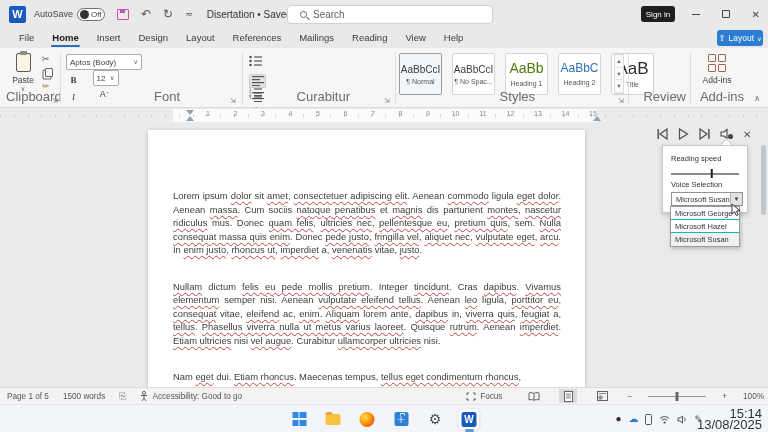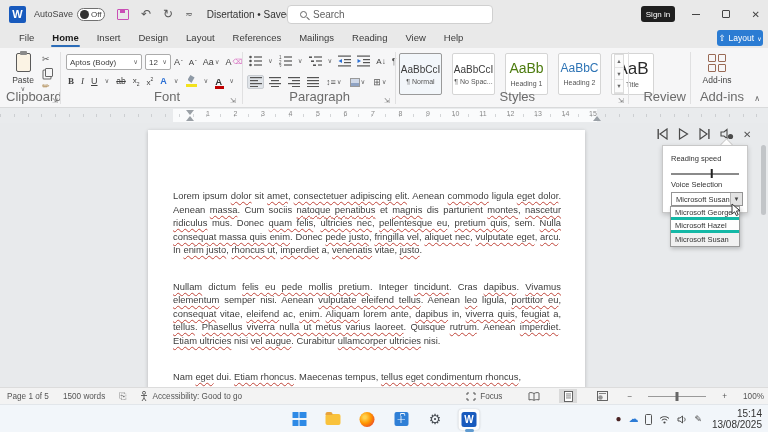--- a/index.html
+++ b/index.html
@@ -41,21 +41,21 @@
   .rgroup-label { position:absolute; bottom:3px; font-size:13px; color:#6b6b6b; text-align:right; }
   .launcher { position:absolute; bottom:2px; font-size:7px; color:#777; }
   .vsep { position:absolute; top:4px; bottom:3px; width:1px; background:#e0e0e1; }
 
   .paste-btn { position:absolute; left:8px; top:5px; width:30px; height:48px; display:flex; flex-direction:column; align-items:center; font-size:8.5px; color:#444; }
   .clip-ico { width:15px; height:19px; border:1.3px solid #5a5a5a; border-radius:2px; background:#fbf3e4; position:relative; margin-bottom:3px; }
   .clip-ico:before { content:""; position:absolute; left:3px; top:-3px; width:7px; height:4px; background:#8a8a8a; border-radius:1px; }
   .mini-col { position:absolute; left:42px; top:6px; display:flex; flex-direction:column; gap:4px; font-size:9px; color:#555; }
   .ico-copy { width:8px; height:9px; border:1px solid #666; border-radius:1px; box-shadow:-2px 2px 0 -0.5px #f6f6f7, -2px 2px 0 0.5px #666; margin-left:3px; }
 
-  .fctl { position:absolute; display:flex; align-items:center; font-size:9px; color:#3e3e3e; }
+  .fctl { position:absolute; display:flex; align-items:center; font-size:9px; color:#3e3e3e;flex-direction:column; }
   .combo { border:1px solid #ababab; border-radius:2px; background:#fff; height:16px; display:flex; align-items:center; justify-content:space-between; padding:0 3px; }
   .chev { font-size:6.5px; color:#666; }
   .fbtn { height:16px; display:flex; align-items:center; justify-content:center; padding:0 3px; gap:1px; }
   .serifB { font-family:"Liberation Serif", serif; font-weight:bold; }
   .serifI { font-family:"Liberation Serif", serif; font-style:italic; }
   .uline { text-decoration:underline; }
   .strike { text-decoration:line-through; font-size:8.5px; }
   .fx-a { color:#2a6fd4; font-weight:bold; }
   .hl-ico { position:relative; width:11px; height:12px; }
   .hl-ico:before { content:""; position:absolute; left:2px; top:0; width:7px; height:8px; background:#8f9aa6; clip-path:polygon(40% 0,100% 30%,55% 100%,0 60%); }
@@ -110,21 +110,21 @@
   .ra-popup { position:absolute; left:662px; top:22px; width:86px; height:68px; background:#fff; border:1px solid #c8c8c8; box-shadow:0 2px 5px rgba(0,0,0,.18); }
   .ra-notch { position:absolute; left:722px; top:17px; width:9px; height:9px; background:#fff; border-left:1px solid #c8c8c8; border-top:1px solid #c8c8c8; transform:rotate(45deg); }
   .ra-label { position:absolute; left:8px; font-size:7.5px; color:#333; }
   .ra-slider { position:absolute; left:8px; top:24px; width:68px; height:7px; }
   .ra-track { position:absolute; left:0; top:3px; width:68px; height:1.5px; background:#8a8a8a; }
   .ra-thumb { position:absolute; top:-1px; width:2.5px; height:9px; background:#222; transform:translateX(-50%); }
   .ra-combo { position:absolute; left:8px; top:46px; width:72px; height:14px; border:1px solid #949494; background:#fff; display:flex; align-items:center; }
   .ra-combo-text { flex:1; font-size:7.5px; color:#333; padding-left:4px; white-space:nowrap; overflow:hidden; }
   .ra-combo-btn { width:12px; height:100%; background:#e3e3e3; border-left:1px solid #b5b5b5; display:flex; align-items:center; justify-content:center; font-size:6px; color:#444; }
   .ra-list { position:absolute; left:670px; top:83px; width:70px; background:#fff; border:1px solid #9a9a9a; box-shadow:1px 2px 4px rgba(0,0,0,.2); }
-  .vopt { height:13px; font-size:7.5px; color:#333; display:flex; align-items:center; padding-left:4px; border-bottom:3px solid #14b8a6; white-space:nowrap; }
+  .vopt { height:13px; font-size:7.5px; color:#333; display:flex; align-items:center; padding-left:4px; border-bottom:1px solid #14b8a6; white-space:nowrap; }
   .vopt:last-child { border-bottom:none; background:#f1f1f1; }
   .cursor { position:absolute; left:731px; top:80px; }
 
   
   .statusbar { position:absolute; left:0; top:387px; width:768px; height:17px; background:#f3f3f3; border-top:1px solid #dcdcdc; display:flex; align-items:center; font-size:8.2px; color:#555; }
   .sb-item { padding:0 7px; display:flex; align-items:center; gap:4px; }
   .sb-right { position:absolute; right:4px; display:flex; align-items:center; gap:16px; }
   .view-btn { width:18px; height:14px; display:flex; align-items:center; justify-content:center; }
   .view-btn.sel { background:#dadada; }
   .zoom-track { width:58px; height:1px; background:#9a9a9a; position:relative; }
@@ -143,21 +143,21 @@
   .folder:before { content:""; position:absolute; left:0; top:-2px; width:7px; height:3px; background:#e8a33d; border-radius:2px 2px 0 0; }
   .ffox { width:15px; height:15px; border-radius:50%; background:radial-gradient(circle at 35% 35%, #ffd24d 10%, #ff9500 45%, #e8432e 85%); }
   .store { width:14px; height:14px; background:#2f7fd6; border-radius:2px; position:relative; }
   .store:before { content:""; position:absolute; left:3px; top:4px; width:8px; height:7px; background:#fff; clip-path:polygon(0 0,45% 0,45% 45%,0 45%,0 55%,45% 55%,45% 100%,0 100%,55% 100%,55% 55%,100% 55%,100% 45%,55% 45%,55% 0); }
   .store:after { content:""; position:absolute; left:5px; top:1px; width:4px; height:2px; border:1px solid #fff; border-bottom:none; border-radius:2px 2px 0 0; }
   .gear { font-size:14px; color:#4a4f55; line-height:1; }
   .wordtile { width:15px; height:15px; background:#185abd; border-radius:2.5px; color:#fff; font-weight:bold; font-size:10px; display:flex; align-items:center; justify-content:center; }
   .tray { position:absolute; right:66px; top:0; height:28px; display:flex; align-items:center; gap:7px; color:#444; }
   .tray .ic { font-size:10px; line-height:1; }
   .phone-ic { width:7px; height:11px; border:1.2px solid #555; border-radius:1.5px; }
-  .clock { position:absolute; right:6px; top:3px; text-align:right; font-size:10px; color:#333; line-height:11px; }
+  .clock { position:absolute; right:6px; top:3px; text-align:right; font-size:13px; color:#333; line-height:11px; }
 </style>
 </head>
 <body>
 
 <div id="app">
 
   <div class="titlebar">
     <div class="word-logo">W</div>
     <div class="autosave">
       <span>AutoSave</span>
@@ -353,21 +353,21 @@
       <span class="fbtn" style="font-size:9px; color:#555">↕≡<span class="chev">∨</span></span>
       <span class="fbtn">
           <span style="width:10px;height:9px;background:linear-gradient(#cfd8e8 60%, #8fa3c4 60%);border:1px solid #999"></span>
           <span class="chev">∨</span>
         </span>
       <span class="fbtn" style="color:#555">
           <span>⊞</span>
           <span class="chev">∨</span>
         </span>
     </div>
-    <div class="rgroup-label" style="left:280px; width:70px;">Paragraph</div>
+    <div class="rgroup-label" style="left:280px; width:70px;">Curabitur</div>
     <div class="launcher" style="left:384px;">⇲</div>
     <div class="vsep" style="left:395px;"></div>
 
     <div class="styles-row">
         <div class="style-card sel">
           <div class="ssample" style="color: rgb(59, 59, 59); font-size: 10px;">AaBbCcI</div>
           <div class="sname">¶ Normal</div>
         </div>
         <div class="style-card">
           <div class="ssample" style="color: rgb(59, 59, 59); font-size: 10px;">AaBbCcI</div>

